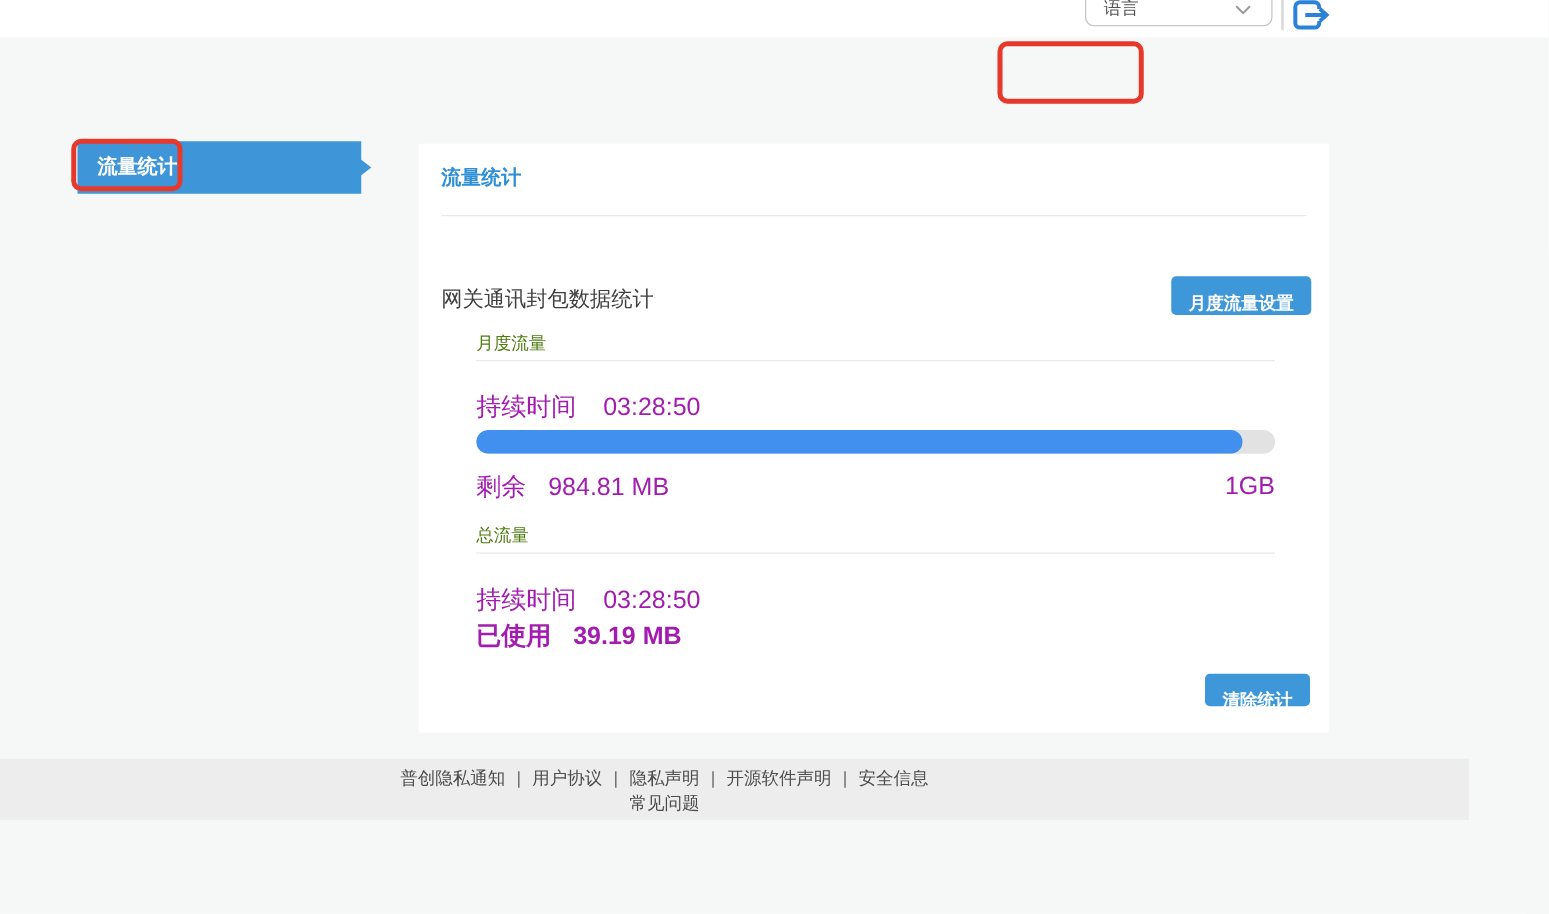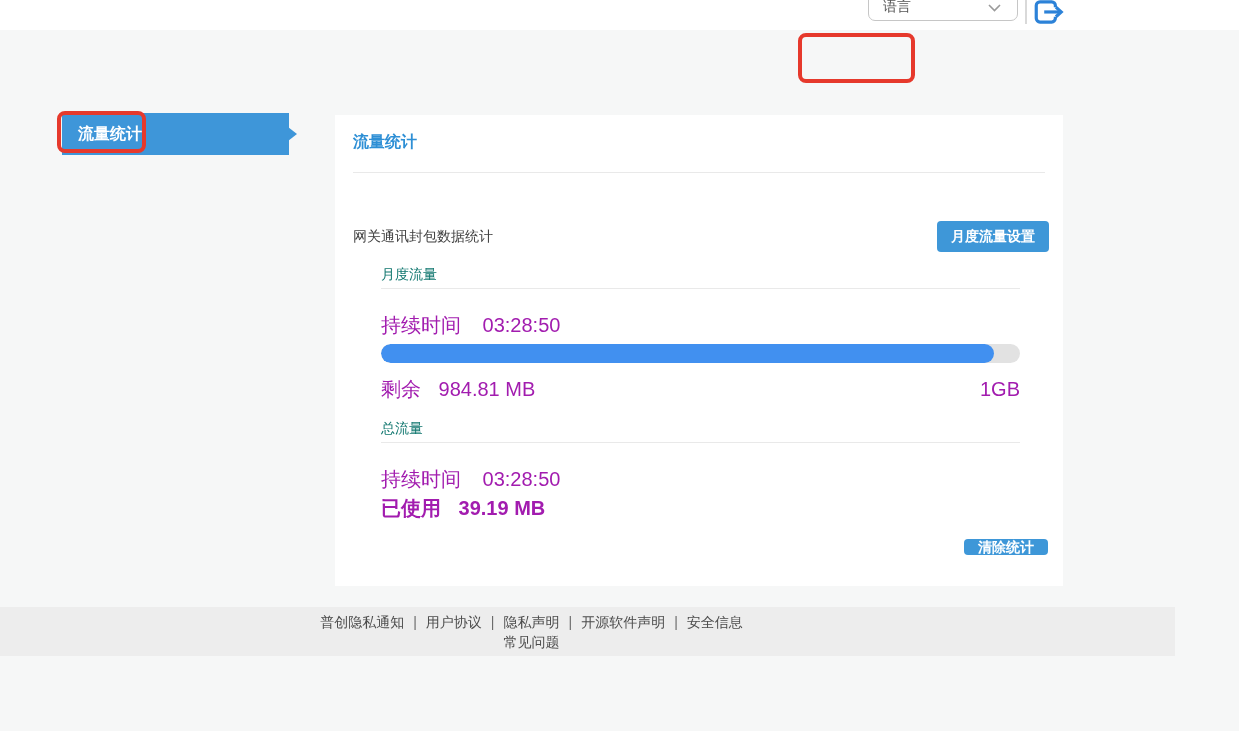--- a/index.html
+++ b/index.html
@@ -35,29 +35,29 @@
   .anno-side { left:57px;  top:111px; width:89px;  height:42px; }
 
   
   .card { position:absolute; left:335px; top:115px; width:728px; height:471px; background:#ffffff; }
   .card-title { position:absolute; left:18px; top:17px; font-size:16px; font-weight:bold; color:#2e8fd5; }
   .hr { position:absolute; height:0; border-top:1px solid #e9e9e9; }
   .hr-title   { left:18px; top:57px;  width:692px; }
   .hr-monthly { left:46px; top:173px; width:639px; }
   .hr-total   { left:46px; top:327px; width:639px; }
   .note { position:absolute; left:18px; top:70px; font-size:14px; color:#666; }
-  .gw-label { position:absolute; left:18px; top:113px; font-size:14px; color:#3f3f3f; }
+  .gw-label { position:absolute; left:18px; top:113px; font-size:17px; color:#3f3f3f; }
 
-  .btn { position:absolute; height:31px; padding:0 14px; background:#3e97d8; color:#fff;
+  .btn { position:absolute; height:31px; padding:13px 14px; background:#3e97d8; color:#fff;
     border:none; border-radius:4px; font-size:14px; font-weight:bold;
     font-family:"Liberation Sans","DejaVu Sans",sans-serif; cursor:pointer; }
   .btn-monthly { right:14px; top:106px; }
   .btn-clear   { right:15px; top:424px; height:16px; }
 
-  .sub-heading { position:absolute; left:46px; font-size:14px; color:#0f766e; }
+  .sub-heading { position:absolute; left:46px; font-size:14px; color:#4d7c0f; }
   .monthly-heading { top:151px; }
   .total-heading   { top:305px; }
 
   .row { position:absolute; left:46px; font-size:20px; color:#a21caf; white-space:nowrap; }
   .row .lbl { margin-right:16px; }
   .duration1 { top:197px; }
   .stats-row { top:261px; width:639px; display:flex; justify-content:space-between;align-items:center; }
   .stats-row .lbl { margin-right:12px; }
   .duration2 { top:351px; }
   .used-row  { top:380px;font-weight:bold; }

